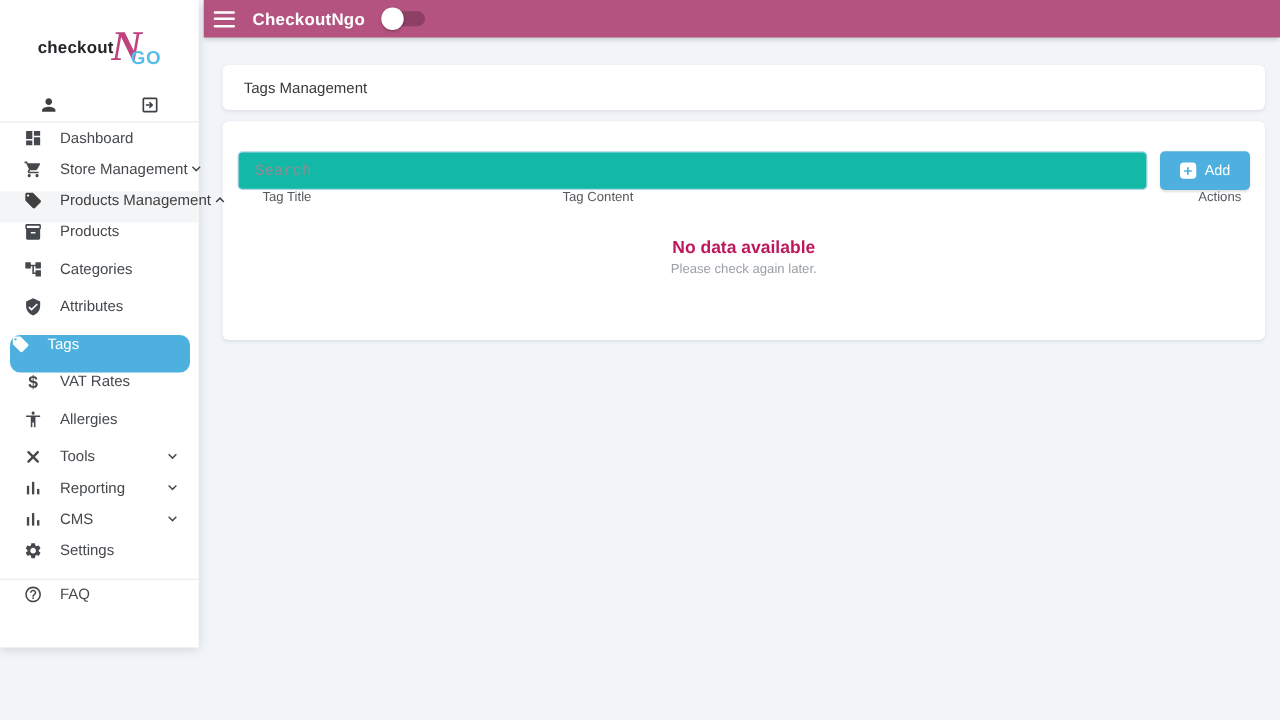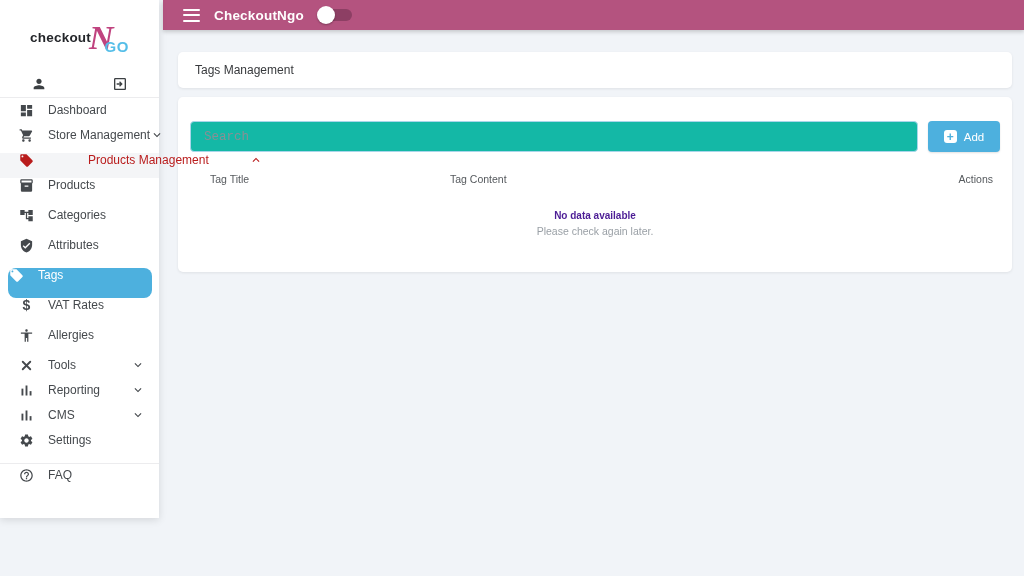--- a/index.html
+++ b/index.html
@@ -46,32 +46,32 @@
   }
   .nav-item.sub { height:30px; }
   .nav-item .nicon { width:15px; height:15px; margin-right:14px; flex:0 0 15px; display:flex; align-items:center; justify-content:center; }
   .nav-item .nicon svg { width:15px; height:15px; fill:currentColor; }
   .nav-item .nicon .glyph { font-size:14px; font-weight:bold; color:currentColor; line-height:15px; }
   .nav-item .lbl { white-space:nowrap; }
   .nav-item .chev { margin-left:auto; width:14px; height:14px; }
   .nav-item .chev svg { width:14px; height:14px; fill:currentColor; }
   .chev.up svg { transform:rotate(180deg); }
 
-  .nav-item.expanded { background:#f4f5f7; color:#b91c1c;gap:40px; }
+  .nav-item.expanded { background:#f4f5f7; color:#404040; }
   .nav-item.active {
     background:#4db0de; color:#ffffff;
     border-radius:8px; margin:0 7px 0 8px; padding-left:1px;
   }
   .side-divider { border-top:1px solid #ececee; margin:5px 0 4px 0; }
 
   
   .topbar {
     position:absolute; left:163px; top:0; right:0; height:30px;
     background:#b4537f; box-shadow:0 2px 4px rgba(0,0,0,0.18);
-    display:flex; align-items:center; padding:0 20px; z-index:2;
+    display:flex; align-items:center; padding:0 8px; z-index:2;
   }
   .burger { width:17px; height:13px; display:flex; flex-direction:column; justify-content:space-between; cursor:pointer; }
   .burger i { display:block; height:2px; background:#ffffff; border-radius:1px; }
   .topbar-title { color:#ffffff; font-size:13.5px; font-weight:bold; margin-left:14px; letter-spacing:.2px; }
   .switch { position:relative; width:38px; height:18px; margin-left:13px; cursor:pointer; }
   .switch .track {
     position:absolute; left:6px; top:3px; width:29px; height:12px;
     background:#8d3f64; border-radius:6px;
   }
   .switch .thumb {
@@ -104,28 +104,28 @@
     color:#ffffff; font-size:11.5px; display:flex; align-items:center; justify-content:center;
     gap:7px; cursor:pointer; font-family:"Liberation Sans", sans-serif;
     box-shadow:0 1px 2px rgba(0,0,0,0.12);
   }
   .add-btn .plus-box {
     width:13px; height:13px; background:#ffffff; border-radius:3px;
     color:#4db0de; font-size:12px; font-weight:bold; line-height:12px;
     display:flex; align-items:center; justify-content:center;
   }
   .thead {
-    display:flex; padding:0 19px 0 32px; margin-top:21px;
+    display:flex; padding:0 19px 0 32px; 
     font-size:10.5px; color:#55595d;
   }
   .thead .c1 { width:240px; }
   .thead .c2 { flex:1; }
   .thead .c3 { text-align:right; }
   .empty { text-align:center; margin-top:25px; }
-  .empty-title { font-size:10px; font-weight:bold; color:#4c1d95; }
+  .empty-title { font-size:14px; font-weight:bold; color:#be185d; }
   .empty-sub { font-size:10.5px; color:#9aa0a6; margin-top:4px; }
 </style>
 </head>
 <body>
 
 <div class="sidebar">
   <div class="logo-wrap">
     <span class="logo-checkout">checkout</span>
       <span class="logo-n">N</span>
       <span class="logo-go">GO</span>

